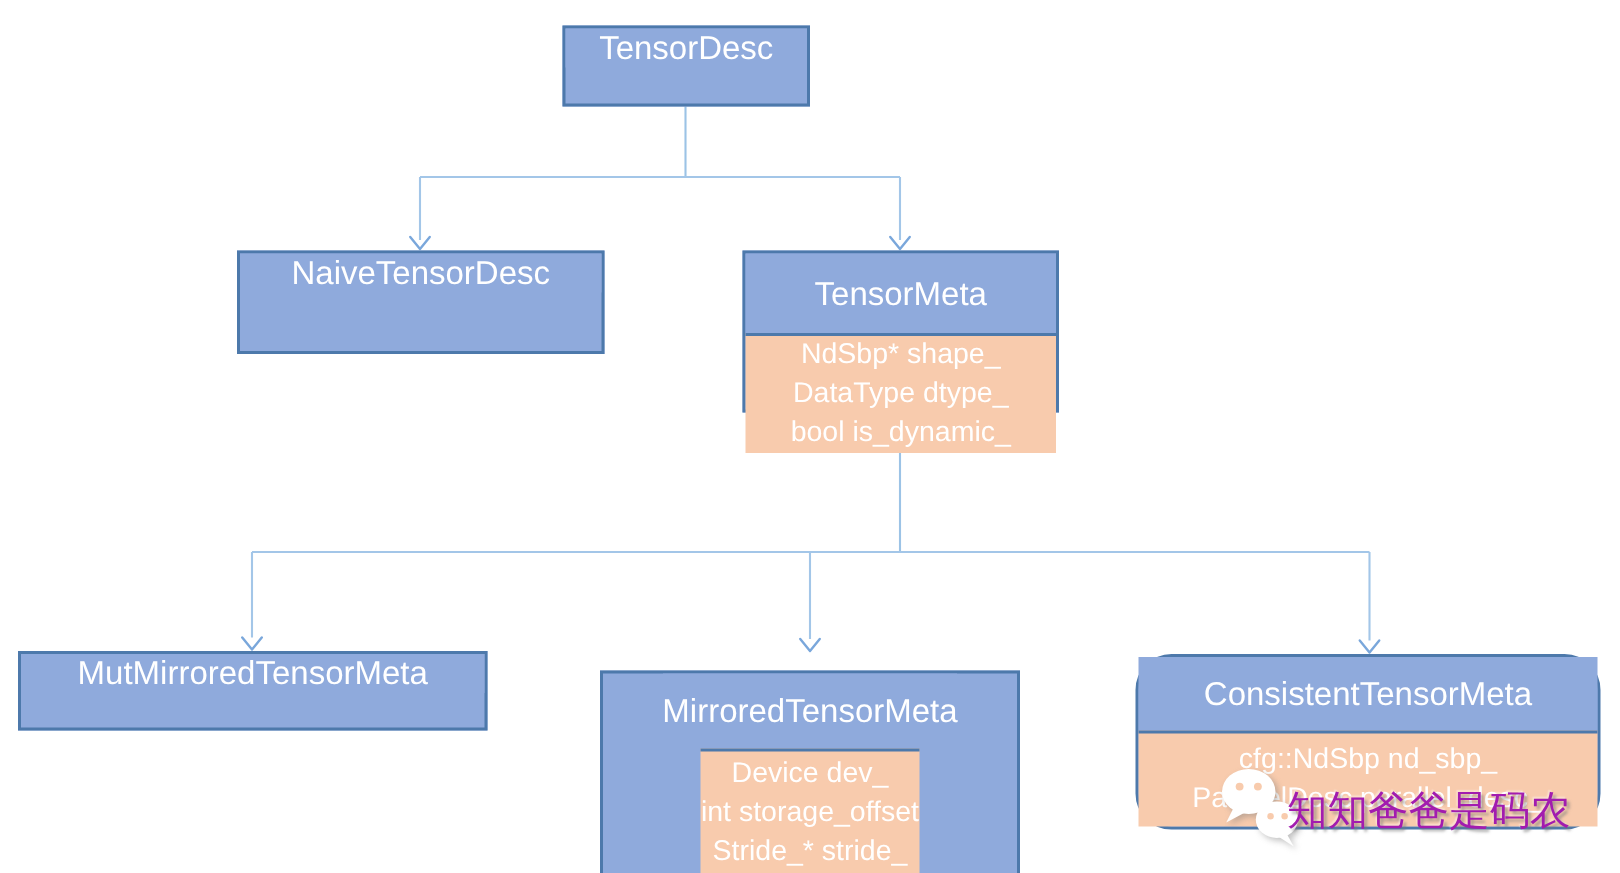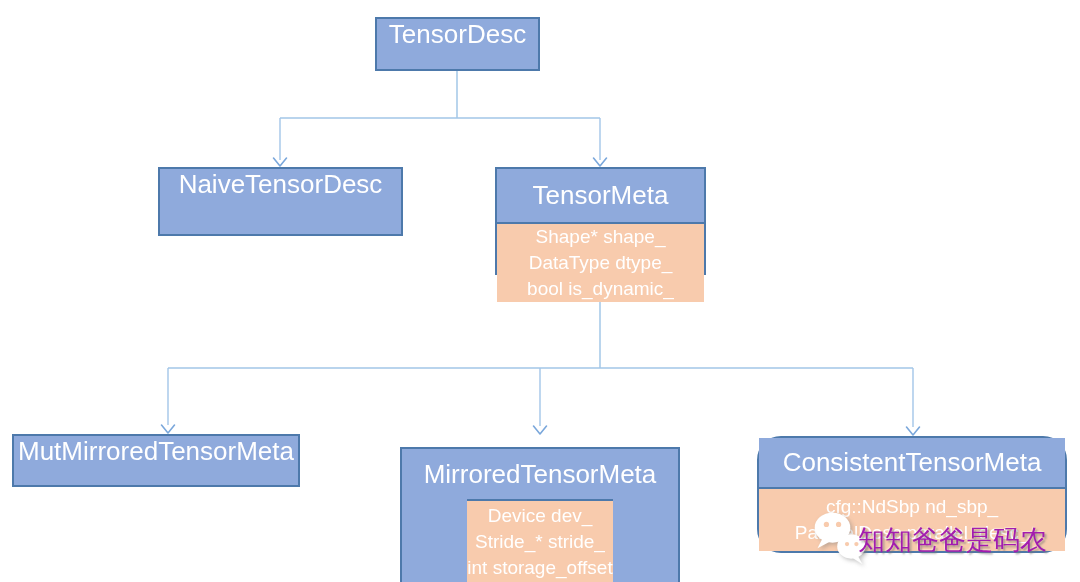--- a/index.html
+++ b/index.html
@@ -20,38 +20,38 @@
     display:flex;flex-direction:column;
     border:2px solid var(--node-border,#4D79AB);
     box-sizing:border-box;
     background:var(--node-header-fill,#8FAADC);
   }
   .node-header{
     flex:0 0 auto;
     display:flex;align-items:center;justify-content:center;
     background:var(--node-header-fill,#8FAADC);
     color:var(--text,#fff);
-    font-size:26px;
+    font-size:22px;
     white-space:nowrap;
   }
   .node-fields{
     flex:1 1 auto;
     display:flex;flex-direction:column;align-items:center;justify-content:center;
     background:var(--node-fields-fill,#F8CBAD);
     border-top:2px solid var(--node-border,#4D79AB);
     color:var(--text,#fff);
     font-size:19px;
   }
   .field{line-height:26px;white-space:nowrap;}
 
   #n-tensor-desc{left:375px;top:17px;width:165px;height:54px;}
   #n-naive-tensor-desc{left:158px;top:167px;width:245px;height:69px;}
   #n-tensor-meta{left:495px;top:167px;width:211px;height:108px;}
   #n-tensor-meta .node-header{flex-basis:53px;}
-  #n-mut-mirrored{left:12px;top:434px;width:288px;height:53px;}
+  #n-mut-mirrored{left:12px;top:434px;width:313px;height:53px;}
   #n-mirrored{left:400px;top:447px;width:280px;height:137px;align-items:center;}
   #n-mirrored .node-header{flex-basis:50px;}
   #n-consistent{left:757px;top:436px;width:310px;height:117px;border-radius:24px;}
   #n-consistent .node-header{flex-basis:49px;}
 
   .watermark{position:absolute;z-index:3;left:808px;top:500px;width:260px;height:80px;pointer-events:none;}
   .wechat{position:absolute;left:2px;top:8px;width:60px;height:60px;
     filter:drop-shadow(2px 2px 2px rgba(120,120,120,0.45));}
   .wm-text{
     position:absolute;left:50px;top:22px;
@@ -90,40 +90,40 @@
     <div class="node-header">
       <span>NaiveTensorDesc</span>
     </div>
   </div>
 
   <div class="node" id="n-tensor-meta">
     <div class="node-header">
       <span>TensorMeta</span>
     </div>
     <div class="node-fields">
-      <div class="field">Shape* shape_</div>
+      <div class="field">NdSbp* shape_</div>
       <div class="field">DataType dtype_</div>
       <div class="field">bool is_dynamic_</div>
     </div>
   </div>
 
   <div class="node" id="n-mut-mirrored">
     <div class="node-header">
       <span>MutMirroredTensorMeta</span>
     </div>
   </div>
 
   <div class="node" id="n-mirrored">
     <div class="node-header">
       <span>MirroredTensorMeta</span>
     </div>
     <div class="node-fields">
       <div class="field">Device dev_</div>
+      <div class="field">int storage_offset</div>
       <div class="field">Stride_* stride_</div>
-      <div class="field">int storage_offset</div>
     </div>
   </div>
 
   <div class="node" id="n-consistent">
     <div class="node-header">
       <span>ConsistentTensorMeta</span>
     </div>
     <div class="node-fields">
       <div class="field">cfg::NdSbp nd_sbp_</div>
       <div class="field">ParallelDesc parallel_desc_</div>

